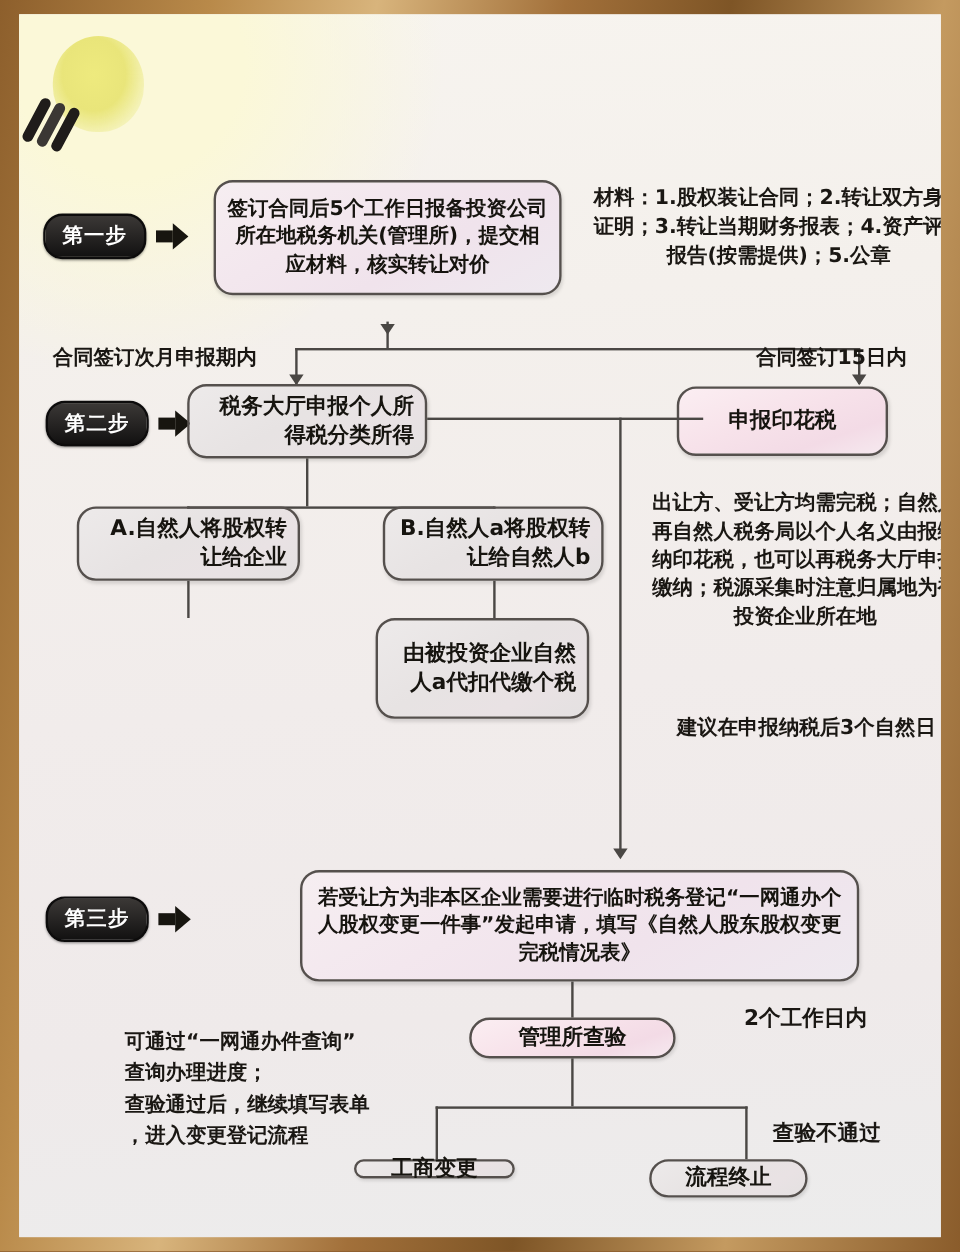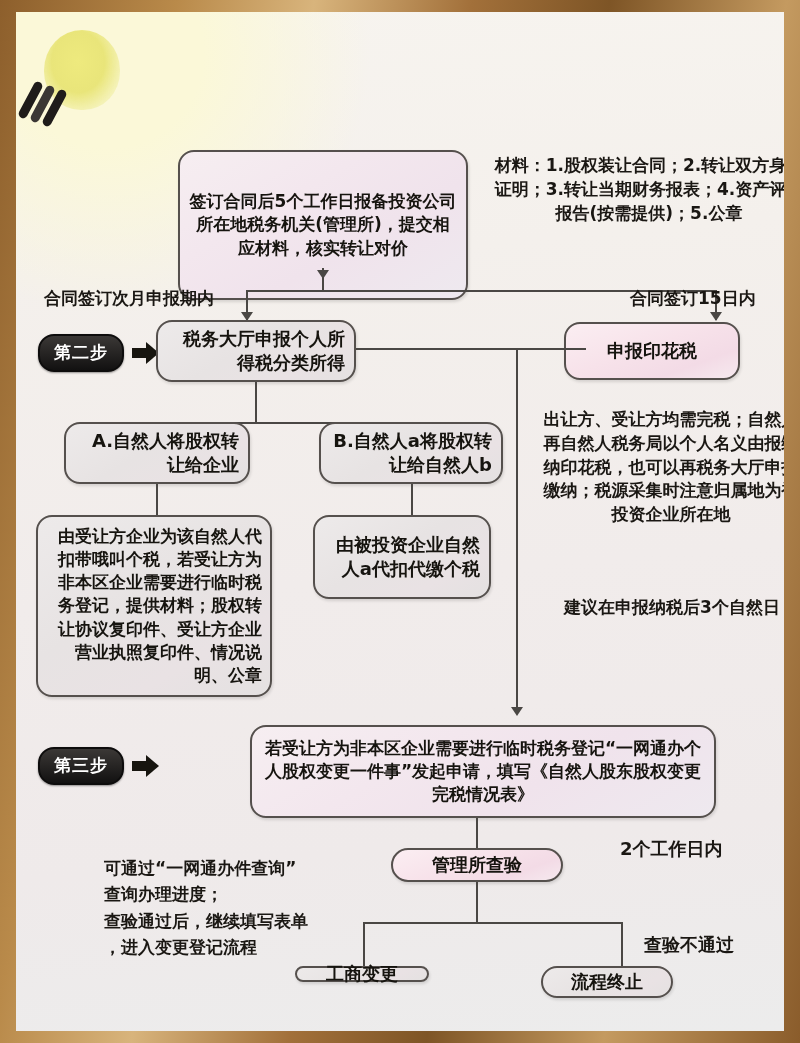--- a/index.html
+++ b/index.html
@@ -150,22 +150,26 @@
   <div id="canvas">
 
     <div class="bulb"></div>
     <div class="bulb-ray">
       <i></i>
         <i></i>
         <i></i>
     </div>
 
 
-
-    <div class="box pinkish" style="left:162px;top:138px;width:290px;height:150px;font-size:17px;">签订合同后5个工作日报备投资公司所在地税务机关(管理所)，提交相应材料，核实转让对价</div>
+    <div class="step" style="left:20px;top:166px;">
+      <span class="step-pill">第一步</span>
+      <span class="step-arrow"></span>
+    </div>
+
+    <div class="box pinkish" style="left:162px;top:138px;width:290px;height:96px;font-size:17px;">签订合同后5个工作日报备投资公司所在地税务机关(管理所)，提交相应材料，核实转让对价</div>
 
     <div class="note" style="left:478px;top:142px;width:310px;font-size:17px;text-align:center;">材料：1.股权装让合同；2.转让双方身份证明；3.转让当期财务报表；4.资产评估报告(按需提供)；5.公章</div>
 
     <div class="ln vln" style="left:306px;top:256px;height:22px;"></div>
     <div class="ln hln" style="left:230px;top:278px;width:470px;"></div>
     <div class="ln vln" style="left:230px;top:278px;height:30px;"></div>
     <div class="arrowhead" style="left:225px;top:300px;"></div>
     <div class="ln vln" style="left:699px;top:278px;height:30px;"></div>
     <div class="arrowhead" style="left:694px;top:300px;"></div>
     <div class="arrowhead" style="left:301px;top:258px;"></div>
@@ -190,21 +194,20 @@
     <div class="ln hln" style="left:140px;top:410px;width:256px;"></div>
     <div class="ln vln" style="left:140px;top:410px;height:20px;"></div>
     <div class="ln vln" style="left:395px;top:410px;height:20px;"></div>
 
     <div class="box grayish" style="left:48px;top:410px;width:186px;height:62px;font-size:18px;">A.自然人将股权转让给企业</div>
     <div class="box grayish" style="left:303px;top:410px;width:184px;height:62px;font-size:18px;">B.自然人a将股权转让给自然人b</div>
 
     <div class="ln vln" style="left:140px;top:472px;height:31px;"></div>
     <div class="ln vln" style="left:395px;top:472px;height:31px;"></div>
 
-    <div class="box grayish" style="left:20px;top:503px;width:236px;height:182px;font-size:17px;padding:8px 8px;">由受让方企业为该自然人代扣带哦叫个税，若受让方为非本区企业需要进行临时税务登记，提供材料；股权转让协议复印件、受让方企业营业执照复印件、情况说明、公章</div>
     <div class="box grayish" style="left:297px;top:503px;width:178px;height:84px;font-size:18px;">由被投资企业自然人a代扣代缴个税</div>
 
     <div class="note" style="left:523px;top:396px;width:264px;font-size:17px;text-align:center;">出让方、受让方均需完税；自然人再自然人税务局以个人名义由报缴纳印花税，也可以再税务大厅申报缴纳；税源采集时注意归属地为被投资企业所在地</div>
 
     <div class="note" style="left:528px;top:584px;width:256px;font-size:17px;text-align:center;">建议在申报纳税后3个自然日</div>
 
     <div class="step" style="left:22px;top:735px;">
       <span class="step-pill">第三步</span>
       <span class="step-arrow"></span>
     </div>

